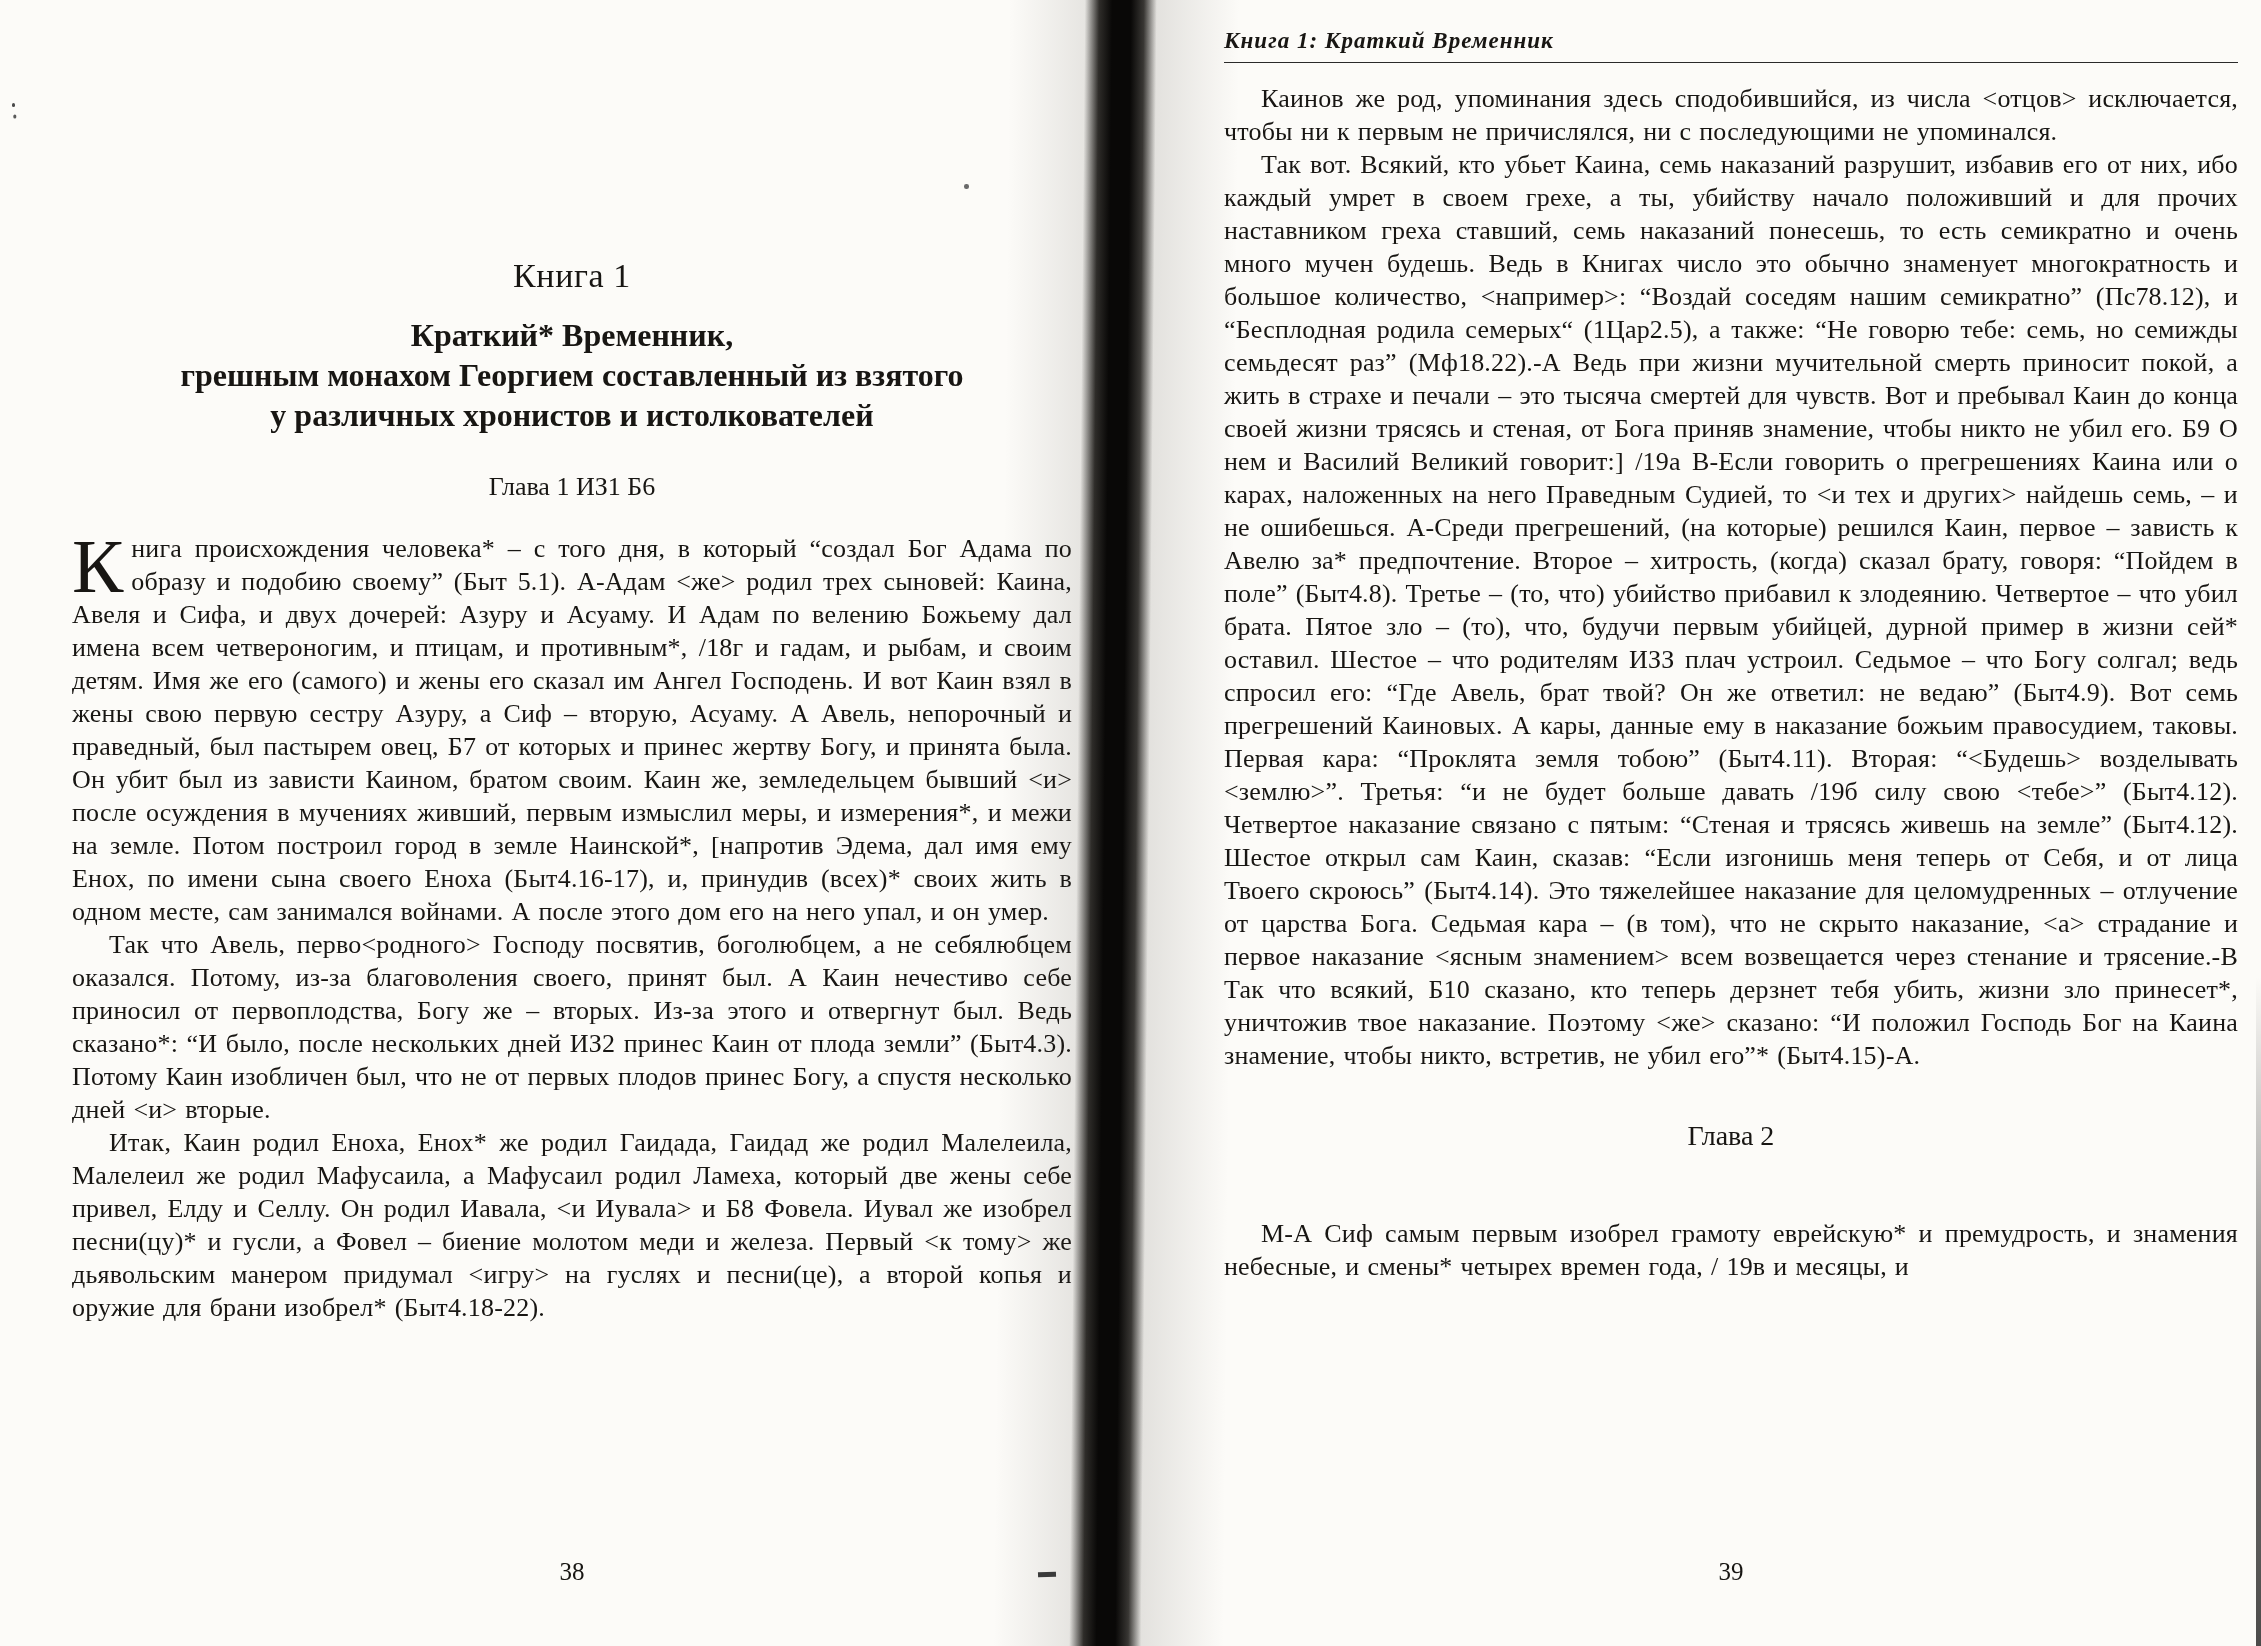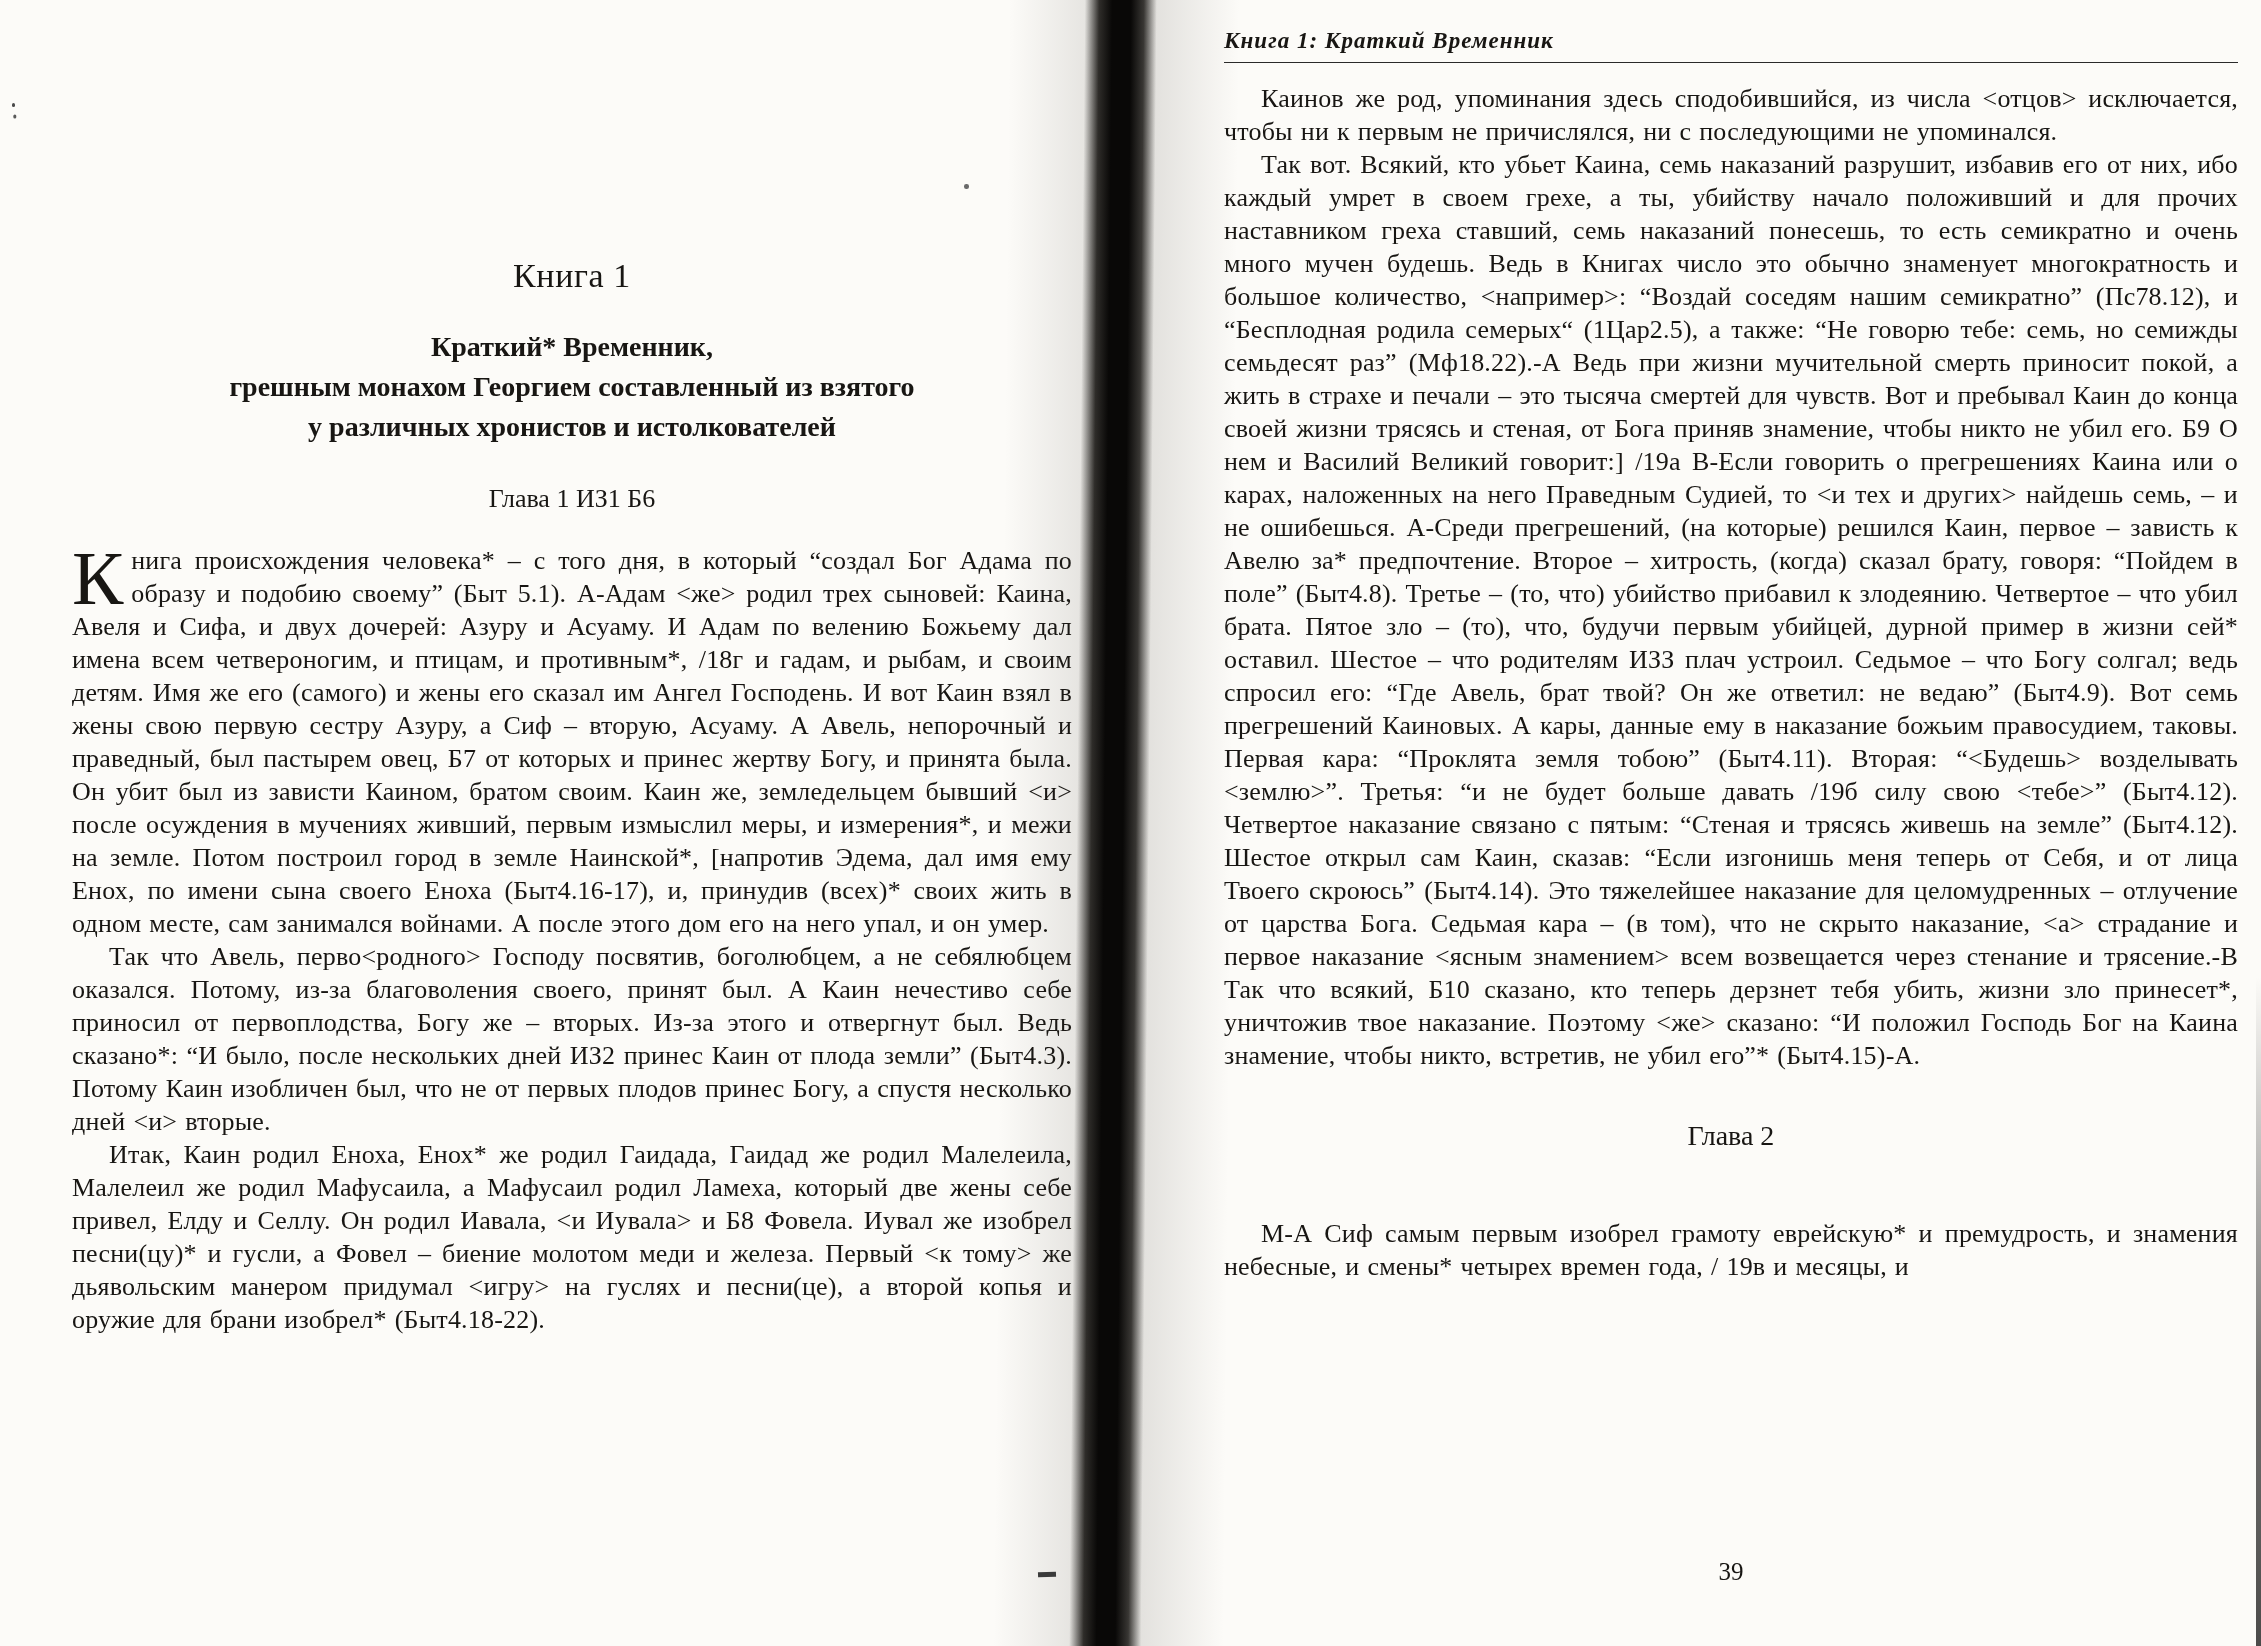--- a/index.html
+++ b/index.html
@@ -29,24 +29,24 @@
   .indent { text-indent: 37px; }
 
   
   .chapter-heading {
     margin-top: 257px;
     text-align: center;
     font-size: 34px;
     letter-spacing: 0.6px;
   }
   .title-block {
-    margin-top: 32px;
+    margin-top: 20px;
     text-align: center;
     font-weight: bold;
-    font-size: 28px;
+    font-size: 32px;
     line-height: 40px;
   }
   .section-heading {
     margin-top: 37px;
     text-align: center;
     font-size: 26px;
   }
   .left-body { margin-top: 30px; }
   .dropcap {
     float: left;
@@ -146,20 +146,21 @@
   <div class="section-heading">Глава 1 ИЗ1 Б6</div>
 
   <div class="body-text left-body">
     <p>
       <span class="dropcap">К</span><span>нига происхождения человека* – с того дня, в который “создал Бог Адама по образу и подобию своему” (Быт 5.1). А-Адам &lt;же&gt; родил трех сыновей: Каина, Авеля и Сифа, и двух дочерей: Азуру и Асуаму. И Адам по велению Божьему дал имена всем четвероногим, и птицам, и противным*, /18г и гадам, и рыбам, и своим детям. Имя же его (самого) и жены его сказал им Ангел Господень. И вот Каин взял в жены свою первую сестру Азуру, а Сиф – вторую, Асуаму. А Авель, непорочный и праведный, был пастырем овец, Б7 от которых и принес жертву Богу, и принята была. Он убит был из зависти Каином, братом своим. Каин же, земледельцем бывший &lt;и&gt; после осуждения в мучениях живший, первым измыслил меры, и измерения*, и межи на земле. Потом построил город в земле Наинской*, [напротив Эдема, дал имя ему Енох, по имени сына своего Еноха (Быт4.16-17), и, принудив (всех)* своих жить в одном месте, сам занимался войнами. А после этого дом его на него упал, и он умер.</span>
     </p>
     <p class="indent">Так что Авель, перво&lt;родного&gt; Господу посвятив, боголюбцем, а не себялюбцем оказался. Потому, из-за благоволения своего, принят был. А Каин нечестиво себе приносил от первоплодства, Богу же – вторых. Из-за этого и отвергнут был. Ведь сказано*: “И было, после нескольких дней ИЗ2 принес Каин от плода земли” (Быт4.3). Потому Каин изобличен был, что не от первых плодов принес Богу, а спустя несколько дней &lt;и&gt; вторые.</p>
     <p class="indent">Итак, Каин родил Еноха, Енох* же родил Гаидада, Гаидад же родил Малелеила, Малелеил же родил Мафусаила, а Мафусаил родил Ламеха, который две жены себе привел, Елду и Селлу. Он родил Иавала, &lt;и Иувала&gt; и Б8 Фовела. Иувал же изобрел песни(цу)* и гусли, а Фовел – биение молотом меди и железа. Первый &lt;к тому&gt; же дьявольским манером придумал &lt;игру&gt; на гуслях и песни(це), а второй копья и оружие для брани изобрел* (Быт4.18-22).</p>
   </div>
 
+  <div class="page-number">38</div>
 </div>
 
 <div class="page page-right">
 
   <div class="running-header">Книга 1: Краткий Временник</div>
   <hr class="header-rule">
 
   <div class="body-text right-body">
     <p class="indent">Каинов же род, упоминания здесь сподобившийся, из числа &lt;отцов&gt; исключается, чтобы ни к первым не причислялся, ни с последующими не упоминался.</p>
     <p class="indent">Так вот. Всякий, кто убьет Каина, семь наказаний разрушит, избавив его от них, ибо каждый умрет в своем грехе, а ты, убийству начало положивший и для прочих наставником греха ставший, семь наказаний понесешь, то есть семикратно и очень много мучен будешь. Ведь в Книгах число это обычно знаменует многократность и большое количество, &lt;например&gt;: “Воздай соседям нашим семикратно” (Пс78.12), и “Бесплодная родила семерых“ (1Цар2.5), а также: “Не говорю тебе: семь, но семижды семьдесят раз” (Мф18.22).-А Ведь при жизни мучительной смерть приносит покой, а жить в страхе и печали – это тысяча смертей для чувств. Вот и пребывал Каин до конца своей жизни трясясь и стеная, от Бога приняв знамение, чтобы никто не убил его. Б9 О нем и Василий Великий говорит:] /19а В-Если говорить о прегрешениях Каина или о карах, наложенных на него Праведным Судией, то &lt;и тех и других&gt; найдешь семь, – и не ошибешься. А-Среди прегрешений, (на которые) решился Каин, первое – зависть к Авелю за* предпочтение. Второе – хитрость, (когда) сказал брату, говоря: “Пойдем в поле” (Быт4.8). Третье – (то, что) убийство прибавил к злодеянию. Четвертое – что убил брата. Пятое зло – (то), что, будучи первым убийцей, дурной пример в жизни сей* оставил. Шестое – что родителям ИЗЗ плач устроил. Седьмое – что Богу солгал; ведь спросил его: “Где Авель, брат твой? Он же ответил: не ведаю” (Быт4.9). Вот семь прегрешений Каиновых. А кары, данные ему в наказание божьим правосудием, таковы. Первая кара: “Проклята земля тобою” (Быт4.11). Вторая: “&lt;Будешь&gt; возделывать &lt;землю&gt;”. Третья: “и не будет больше давать /19б силу свою &lt;тебе&gt;” (Быт4.12). Четвертое наказание связано с пятым: “Стеная и трясясь живешь на земле” (Быт4.12). Шестое открыл сам Каин, сказав: “Если изгонишь меня теперь от Себя, и от лица Твоего скроюсь” (Быт4.14). Это тяжелейшее наказание для целомудренных – отлучение от царства Бога. Седьмая кара – (в том), что не скрыто наказание, &lt;а&gt; страдание и первое наказание &lt;ясным знамением&gt; всем возвещается через стенание и трясение.-В Так что всякий, Б10 сказано, кто теперь дерзнет тебя убить, жизни зло принесет*, уничтожив твое наказание. Поэтому &lt;же&gt; сказано: “И положил Господь Бог на Каина знамение, чтобы никто, встретив, не убил его”* (Быт4.15)-А.</p>

